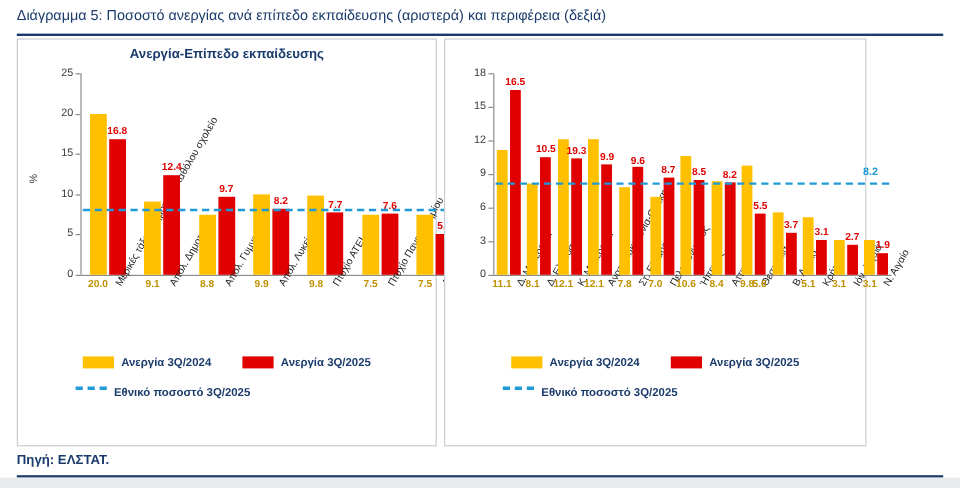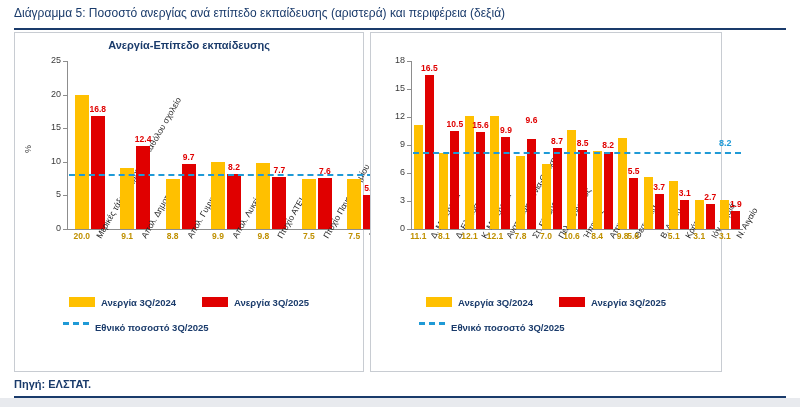--- a/index.html
+++ b/index.html
@@ -175,31 +175,31 @@
           <div class="vlabel r" style="left: 18.2692px; top: 2px;">16.5</div>
           <div class="inlabel" style="left: 7.26923px; top: 170px; transform: translateX(-50%);">11.1</div>
           <div class="catlabel" style="left: 16.7692px; top: 174px; transform: rotate(-60deg); transform-origin: left top;">Δ. Μακεδονία</div>
           <div class="bar y" style="left: 28.3077px; width: 9px; height: 75.6px; bottom: 0px; top: 92.4px; position: absolute;"></div>
           <div class="bar r" style="left: 39.3077px; width: 9px; height: 98px; top: 70px; position: absolute;"></div>
           <div class="vlabel r" style="left: 43.8077px; top: 58px;">10.5</div>
           <div class="inlabel" style="left: 32.8077px; top: 170px; transform: translateX(-50%);">8.1</div>
           <div class="catlabel" style="left: 42.3077px; top: 174px; transform: rotate(-60deg); transform-origin: left top;">Δ. Ελλάδα</div>
           <div class="bar y" style="left: 53.8462px; width: 9px; height: 112.933px; bottom: 0px; top: 55.0667px; position: absolute;"></div>
           <div class="bar r" style="left: 64.8462px; width: 9px; height: 97.0667px; top: 70.9333px; position: absolute;"></div>
-          <div class="vlabel r" style="left: 69.3462px; top: 58.9333px;">15.6</div>
+          <div class="vlabel r" style="left: 69.3462px; top: 58.9333px;">19.3</div>
           <div class="inlabel" style="left: 58.3462px; top: 170px; transform: translateX(-50%);">12.1</div>
           <div class="catlabel" style="left: 67.8462px; top: 174px; transform: rotate(-60deg); transform-origin: left top;">Κ. Μακεδονία</div>
           <div class="bar y" style="left: 79.3846px; width: 9px; height: 112.933px; bottom: 0px; top: 55.0667px; position: absolute;"></div>
           <div class="bar r" style="left: 90.3846px; width: 9px; height: 92.4px; top: 75.6px; position: absolute;"></div>
           <div class="vlabel r" style="left: 94.8846px; top: 63.6px;">9.9</div>
           <div class="inlabel" style="left: 83.8846px; top: 170px; transform: translateX(-50%);">12.1</div>
           <div class="catlabel" style="left: 93.3846px; top: 174px; transform: rotate(-60deg); transform-origin: left top;">Ανατ. Μακεδονία-Θράκη</div>
           <div class="bar y" style="left: 104.923px; width: 9px; height: 72.8px; bottom: 0px; top: 95.2px; position: absolute;"></div>
           <div class="bar r" style="left: 115.923px; width: 9px; height: 89.6px; top: 78.4px; position: absolute;"></div>
-          <div class="vlabel r" style="left: 120.423px; top: 54px;">9.6</div>
+          <div class="vlabel r" style="left: 120.423px; top: 68px;">9.6</div>
           <div class="inlabel" style="left: 109.423px; top: 170px; transform: translateX(-50%);">7.8</div>
           <div class="catlabel" style="left: 118.923px; top: 174px; transform: rotate(-60deg); transform-origin: left top;">Στ. Ελλάδα</div>
           <div class="bar y" style="left: 130.462px; width: 9px; height: 65.3333px; bottom: 0px; top: 102.667px; position: absolute;"></div>
           <div class="bar r" style="left: 141.462px; width: 9px; height: 81.2px; top: 86.8px; position: absolute;"></div>
           <div class="vlabel r" style="left: 145.962px; top: 74.8px;">8.7</div>
           <div class="inlabel" style="left: 134.962px; top: 170px; transform: translateX(-50%);">7.0</div>
           <div class="catlabel" style="left: 144.462px; top: 174px; transform: rotate(-60deg); transform-origin: left top;">Πελοπόννησος</div>
           <div class="bar y" style="left: 156px; width: 9px; height: 98.9333px; bottom: 0px; top: 69.0667px; position: absolute;"></div>
           <div class="bar r" style="left: 167px; width: 9px; height: 79.3333px; top: 88.6667px; position: absolute;"></div>
           <div class="vlabel r" style="left: 171.5px; top: 76.6667px;">8.5</div>

